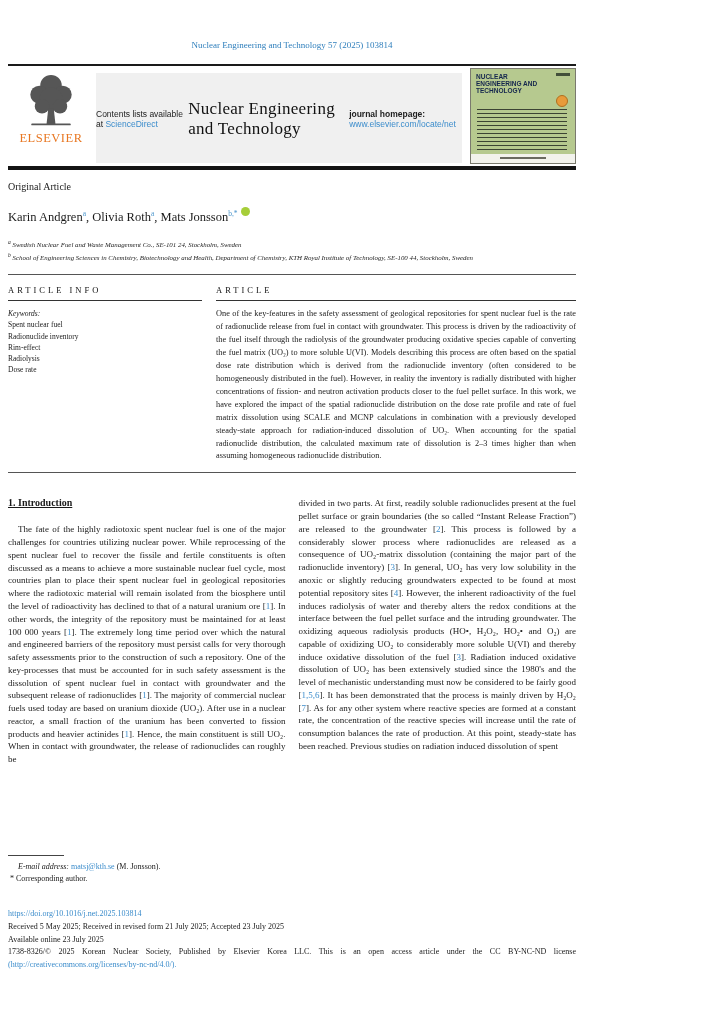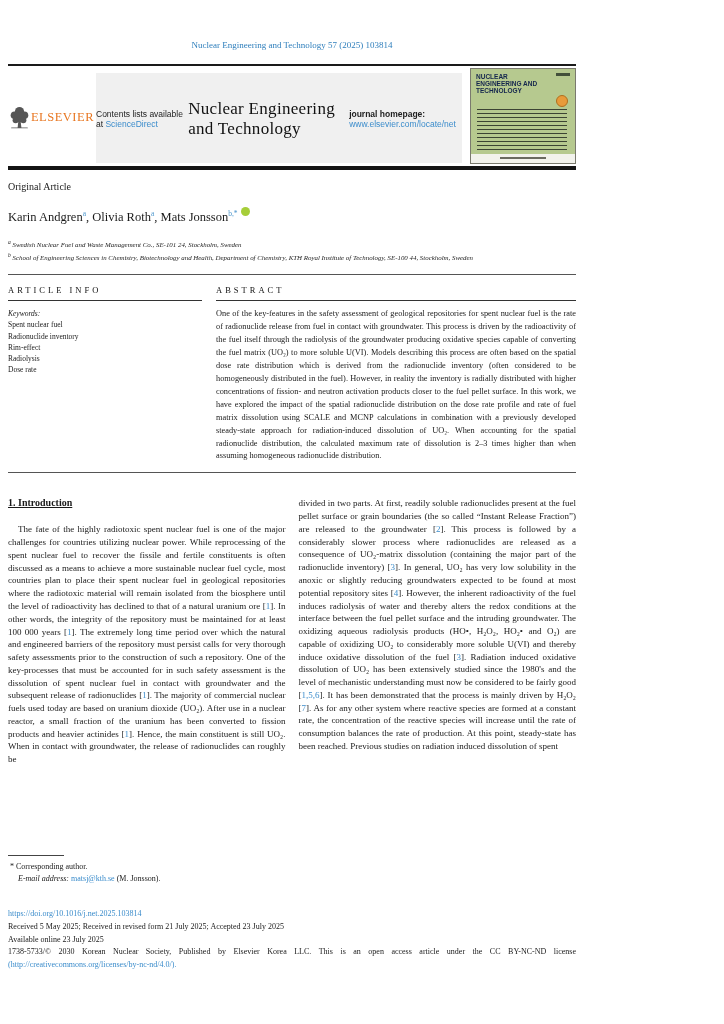--- a/index.html
+++ b/index.html
@@ -5,21 +5,21 @@
   html,body{margin:0;padding:0;background:#ffffff;}
   .page{position:relative;width:584px;height:1024px;background:#fff;overflow:hidden;
         font-family:"Liberation Serif",serif;color:#1a1a1a;}
 
   
   .citation{padding-top:40px;text-align:center;font-size:9px;color:#2f7fbc;}
 
   
   .banner{position:relative;margin:14px 8px 0 8px;height:100px;border-top:2px solid #1a1a1a;}
   .logo-box{position:absolute;left:0;top:4px;width:86px;height:94px;background:#fff;
-            display:flex;flex-direction:row;align-items:center;}
+            display:flex;flex-direction:column;align-items:center;}
   .logo-box svg{display:block;margin-top:2px;}
   .logo-text{color:#e87722;font-size:12.5px;letter-spacing:.5px;margin-top:1px;}
   .banner-mid{position:absolute;left:88px;right:114px;top:7px;bottom:3px;background:#f0f0f0;
               display:flex;flex-direction:row;justify-content:space-between;
               align-items:center;padding:9px 0 8px 0;box-sizing:border-box;}
   .contents-line{font-family:"Liberation Sans",sans-serif;font-size:8.5px;color:#222;}
   .journal-title{font-size:17px;color:#111;letter-spacing:.3px;}
   .homepage-line{font-family:"Liberation Sans",sans-serif;font-size:8.5px;font-weight:bold;color:#222;}
   .link{color:#3b8ccb;text-decoration:none;}
   .homepage-line .link{font-weight:normal;}
@@ -159,44 +159,44 @@
       <div class="col-heading">ARTICLE INFO</div>
       <div class="col-rule"></div>
       <div class="kw-label">Keywords:</div>
       <div class="kw">Spent nuclear fuel</div>
       <div class="kw">Radionuclide inventory</div>
       <div class="kw">Rim-effect</div>
       <div class="kw">Radiolysis</div>
       <div class="kw">Dose rate</div>
     </div>
     <div class="abs-col">
-      <div class="col-heading">ABSTRACT</div>
+      <div class="col-heading">ARTICLE</div>
       <div class="col-rule"></div>
       <p class="abs-text">One of the key-features in the safety assessment of geological repositories for spent nuclear fuel is the rate of radionuclide release from fuel in contact with groundwater. This process is driven by the radioactivity of the fuel itself through the radiolysis of the groundwater producing oxidative species capable of converting the fuel matrix (UO₂) to more soluble U(VI). Models describing this process are often based on the spatial dose rate distribution which is derived from the radionuclide inventory (often considered to be homogeneously distributed in the fuel). However, in reality the inventory is radially distributed with higher concentrations of fission- and neutron activation products closer to the fuel pellet surface. In this work, we have explored the impact of the spatial radionuclide distribution on the dose rate profile and rate of fuel matrix dissolution using SCALE and MCNP calculations in combination with a previously developed steady-state approach for radiation-induced dissolution of UO₂. When accounting for the spatial radionuclide distribution, the calculated maximum rate of dissolution is 2–3 times higher than when assuming homogeneous radionuclide distribution.</p>
     </div>
   </div>
 
   <div class="ia-rule-bottom"></div>
 
   <div class="body-cols">
     <div class="bcol">
       <h2 class="sec">1. Introduction</h2>
       <p class="bodytext indent">The fate of the highly radiotoxic spent nuclear fuel is one of the major challenges for countries utilizing nuclear power. While reprocessing of the spent nuclear fuel to recover the fissile and fertile constituents is often discussed as a means to achieve a more sustainable nuclear fuel cycle, most countries plan to place their spent nuclear fuel in geological repositories where the radiotoxic material will remain isolated from the biosphere until the level of radioactivity has declined to that of a natural uranium ore [<span class="ref">1</span>]. In other words, the integrity of the repository must be maintained for at least 100 000 years [<span class="ref">1</span>]. The extremely long time period over which the natural and engineered barriers of the repository must persist calls for very thorough safety assessments prior to the construction of such a repository. One of the key-processes that must be accounted for in such safety assessment is the dissolution of spent nuclear fuel in contact with groundwater and the subsequent release of radionuclides [<span class="ref">1</span>]. The majority of commercial nuclear fuels used today are based on uranium dioxide (UO₂). After use in a nuclear reactor, a small fraction of the uranium has been converted to fission products and heavier actinides [<span class="ref">1</span>]. Hence, the main constituent is still UO₂. When in contact with groundwater, the release of radionuclides can roughly be</p>
     </div>
     <div class="bcol">
       <p class="bodytext">divided in two parts. At first, readily soluble radionuclides present at the fuel pellet surface or grain boundaries (the so called “Instant Release Fraction”) are released to the groundwater [<span class="ref">2</span>]. This process is followed by a considerably slower process where radionuclides are released as a consequence of UO₂-matrix dissolution (containing the major part of the radionuclide inventory) [<span class="ref">3</span>]. In general, UO₂ has very low solubility in the anoxic or slightly reducing groundwaters expected to be found at most potential repository sites [<span class="ref">4</span>]. However, the inherent radioactivity of the fuel induces radiolysis of water and thereby alters the redox conditions at the interface between the fuel pellet surface and the intruding groundwater. The oxidizing aqueous radiolysis products (HO•, H₂O₂, HO₂• and O₂) are capable of oxidizing UO₂ to considerably more soluble U(VI) and thereby induce oxidative dissolution of the fuel [<span class="ref">3</span>]. Radiation induced oxidative dissolution of UO₂ has been extensively studied since the 1980's and the level of mechanistic understanding must now be considered to be fairly good [<span class="ref">1,5,6</span>]. It has been demonstrated that the process is mainly driven by H₂O₂ [<span class="ref">7</span>]. As for any other system where reactive species are formed at a constant rate, the concentration of the reactive species will increase until the rate of consumption balances the rate of production. At this point, steady-state has been reached. Previous studies on radiation induced dissolution of spent</p>
     </div>
   </div>
 
   <div class="bottom-block">
     <div class="fn-rule"></div>
+    <div class="fn-line email"><span class="em-label">E-mail address: </span><span class="link">matsj@kth.se</span><span> (M. Jonsson).</span></div>
     <div class="fn-line">* Corresponding author.</div>
-    <div class="fn-line email"><span class="em-label">E-mail address: </span><span class="link">matsj@kth.se</span><span> (M. Jonsson).</span></div>
 
     <div class="pubinfo">
       <div class="link">https://doi.org/10.1016/j.net.2025.103814</div>
       <div>Received 5 May 2025; Received in revised form 21 July 2025; Accepted 23 July 2025</div>
       <div>Available online 23 July 2025</div>
-      <div class="copyright"><span>1738-5733/© 2030 Korean Nuclear Society, Published by Elsevier Korea LLC. This is an open access article under the CC BY-NC-ND license </span><span class="link">(http://creativecommons.org/licenses/by-nc-nd/4.0/).</span></div>
+      <div class="copyright"><span>1738-8326/© 2025 Korean Nuclear Society, Published by Elsevier Korea LLC. This is an open access article under the CC BY-NC-ND license </span><span class="link">(http://creativecommons.org/licenses/by-nc-nd/4.0/).</span></div>
     </div>
   </div>
 
 </div>
 
 </body></html>

